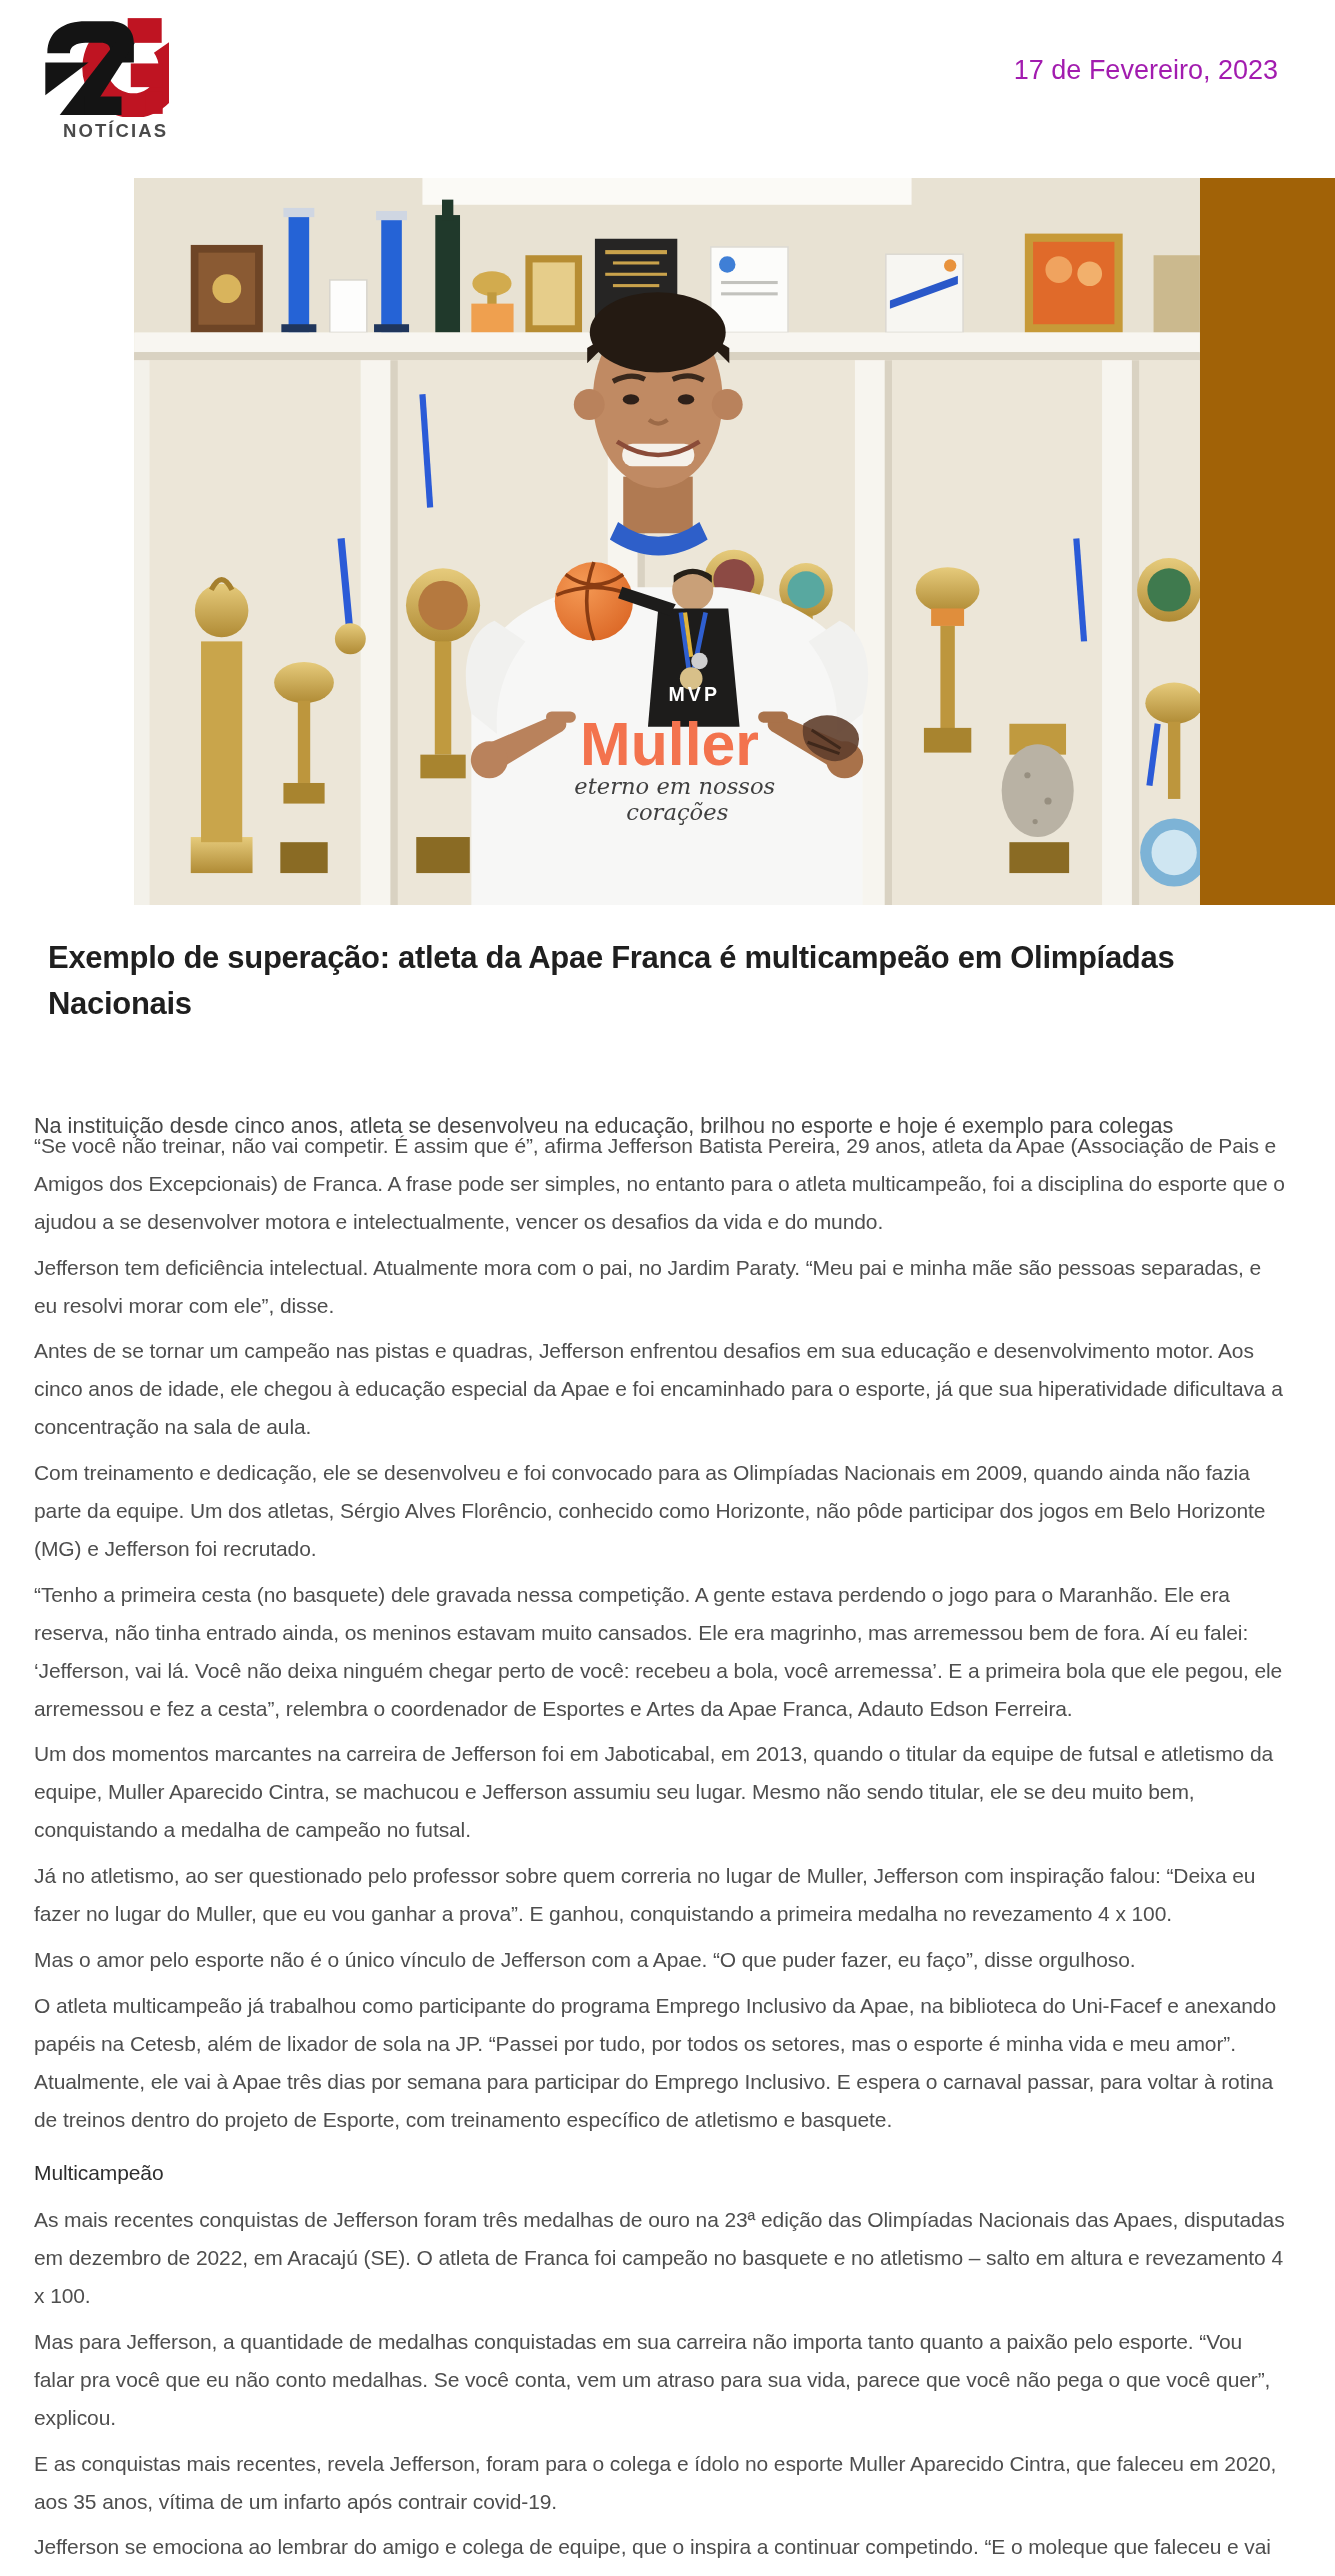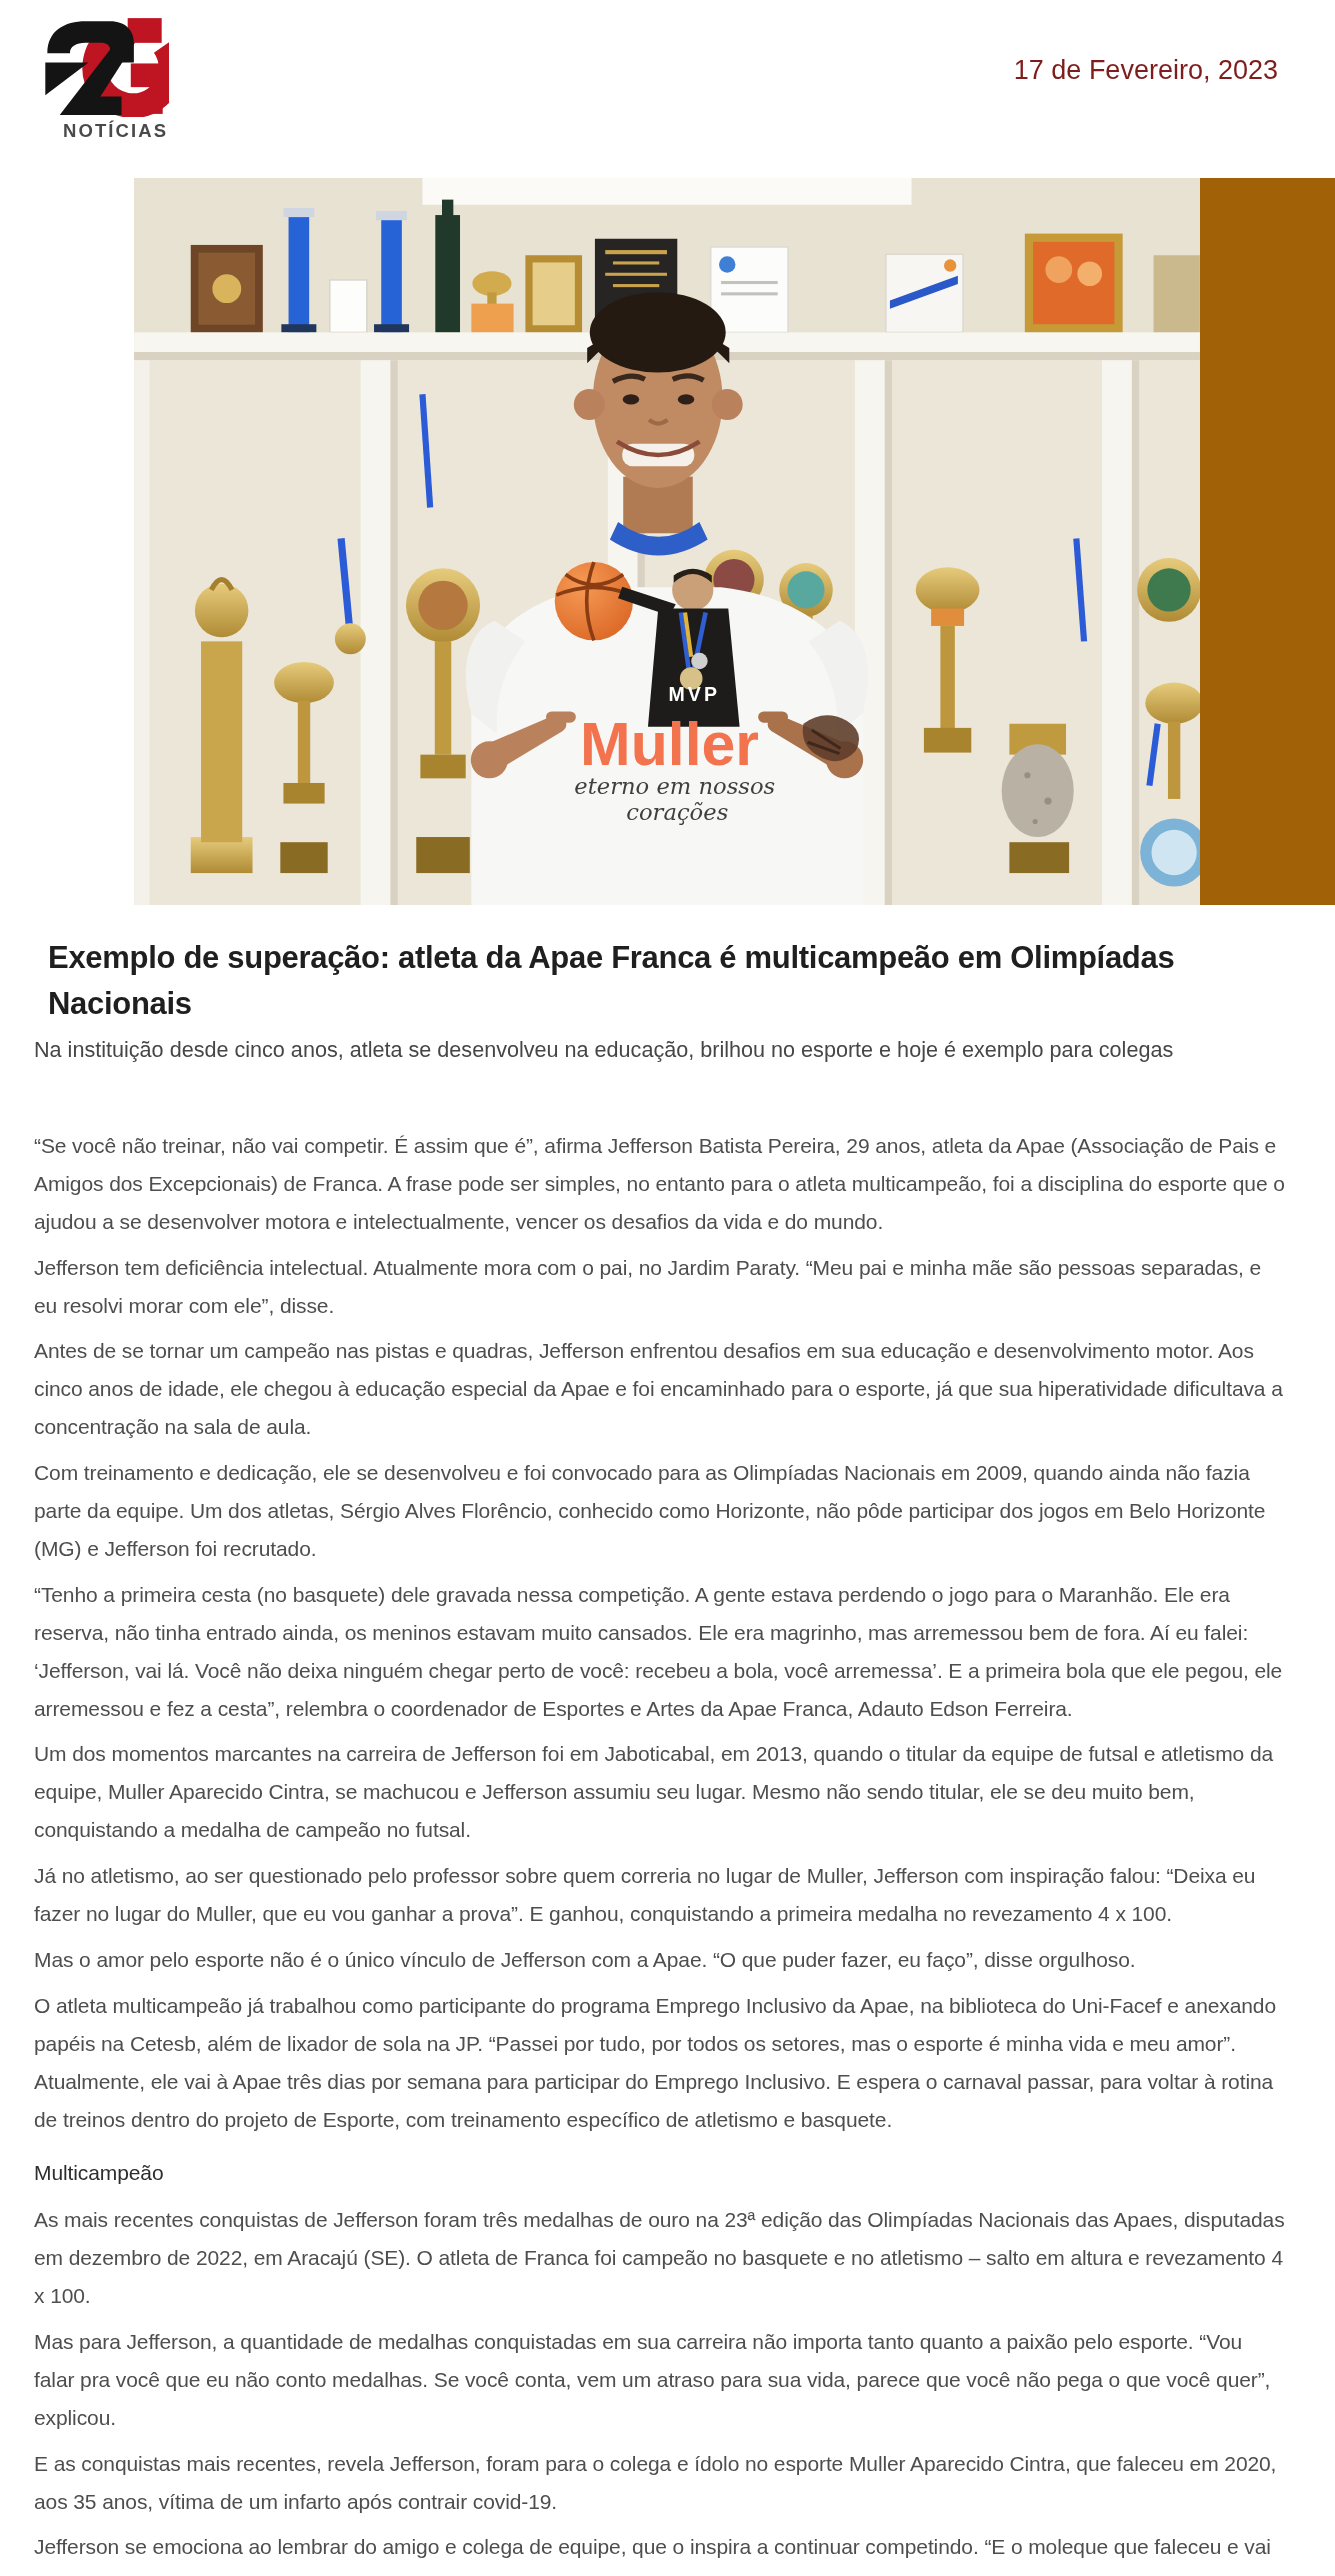--- a/index.html
+++ b/index.html
@@ -13,35 +13,35 @@
   }
   
   .logo{position:absolute;left:39px;top:14px;width:130px;}
   .logo svg{display:block;width:130px;height:103px;}
   .logo-caption{
     margin-top:3.1px;padding-left:24px;
     font-size:18.5px;font-weight:700;color:#4a4a4a;letter-spacing:2.1px;
   }
   .page-date{
     position:absolute;top:55px;right:57px;
-    font-size:27px;color:#7f1d1d;font-weight:400;
+    font-size:27px;color:#a21caf;font-weight:400;
   }
   
   .photo{
     position:absolute;left:134px;top:178px;width:1281px;height:727px;
     background:#a16207;overflow:hidden;
   }
   .photo svg{display:block;width:1066px;height:727px;}
   
   .title{
     position:absolute;left:40px;top:927px;width:1190px;margin:8px;
     font-size:31px;line-height:46px;font-weight:700;color:#1f1f1f;letter-spacing:-0.3px;
   }
   .subtitle{
-    position:absolute;left:34px;top:1036px;width:1273px;margin:0;
+    position:absolute;left:34px;top:1112px;width:1273px;margin:0;
     font-size:21.6px;line-height:28px;color:#464646;
   }
   .article{
     position:absolute;left:34px;top:1127px;width:1252px;
     font-size:21px;line-height:38px;color:#4e4e4e;letter-spacing:-0.1px;
   }
   .article p{margin:0 0 7.7px 0;}
   .article h2{
     font-size:21px;line-height:38px;color:#2e2e2e;font-weight:400;margin:15.5px 0 9.3px 0;
   }

